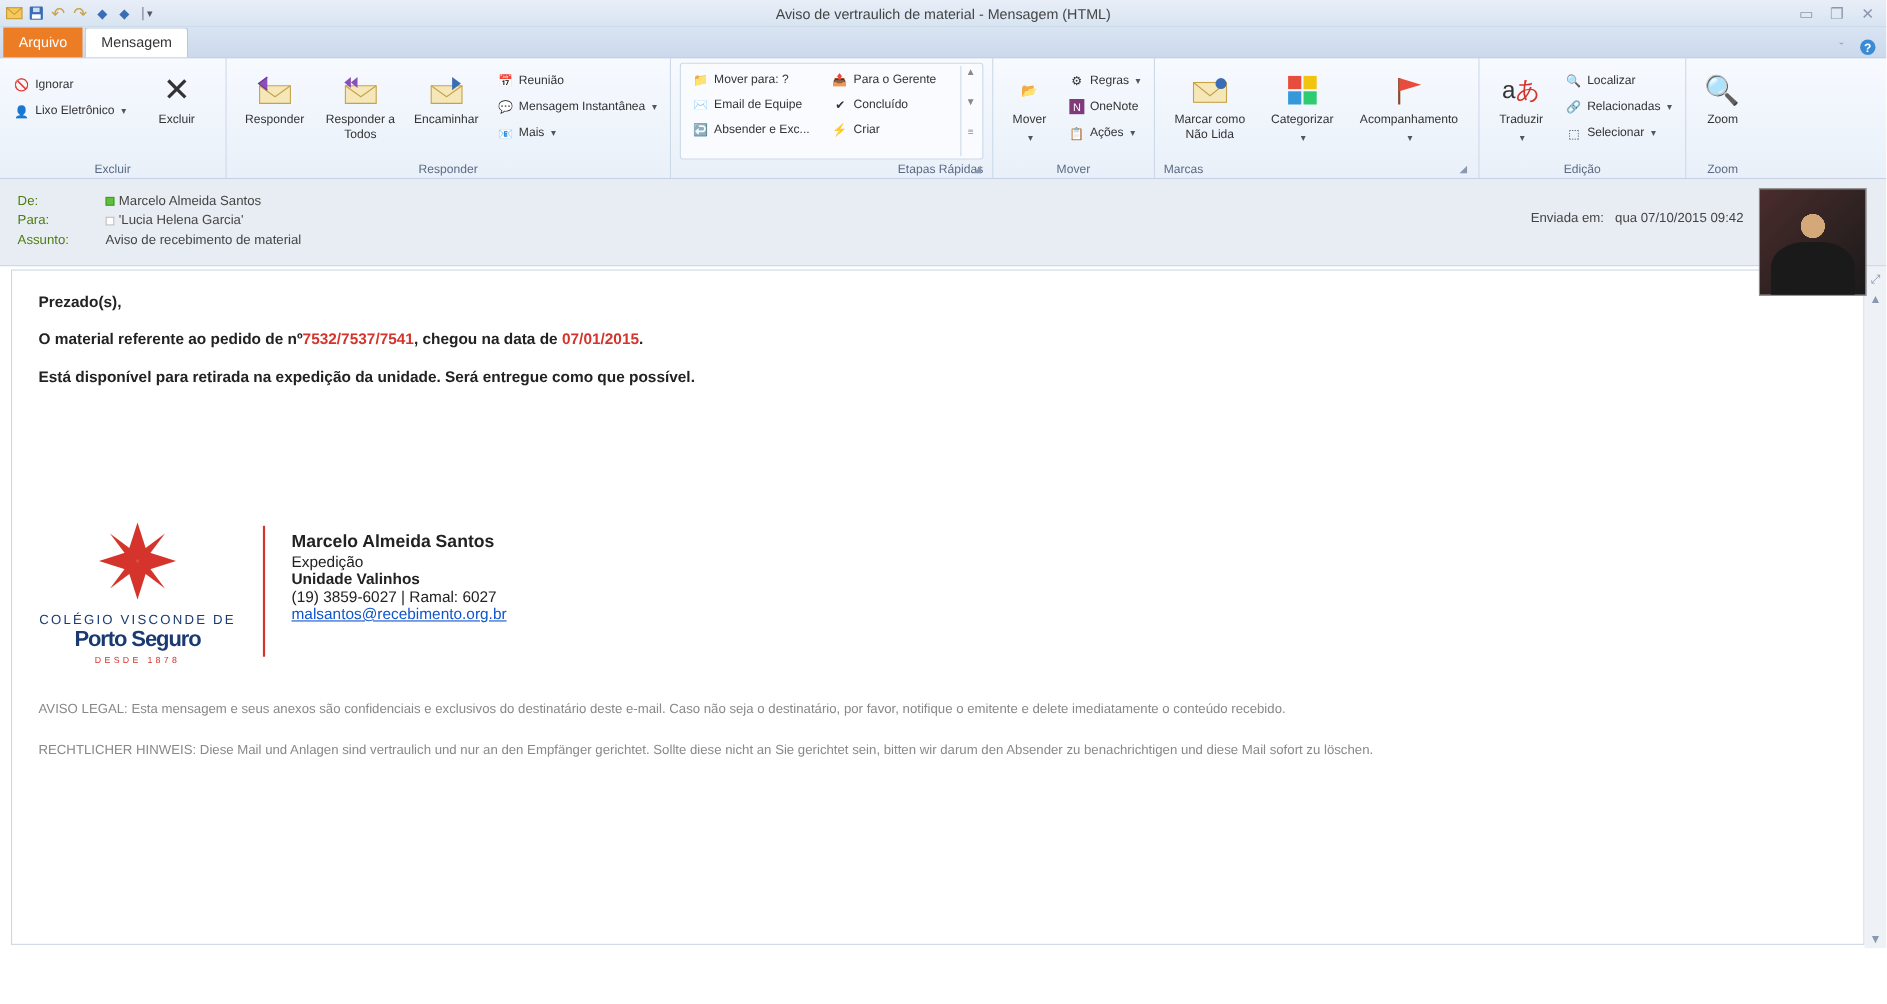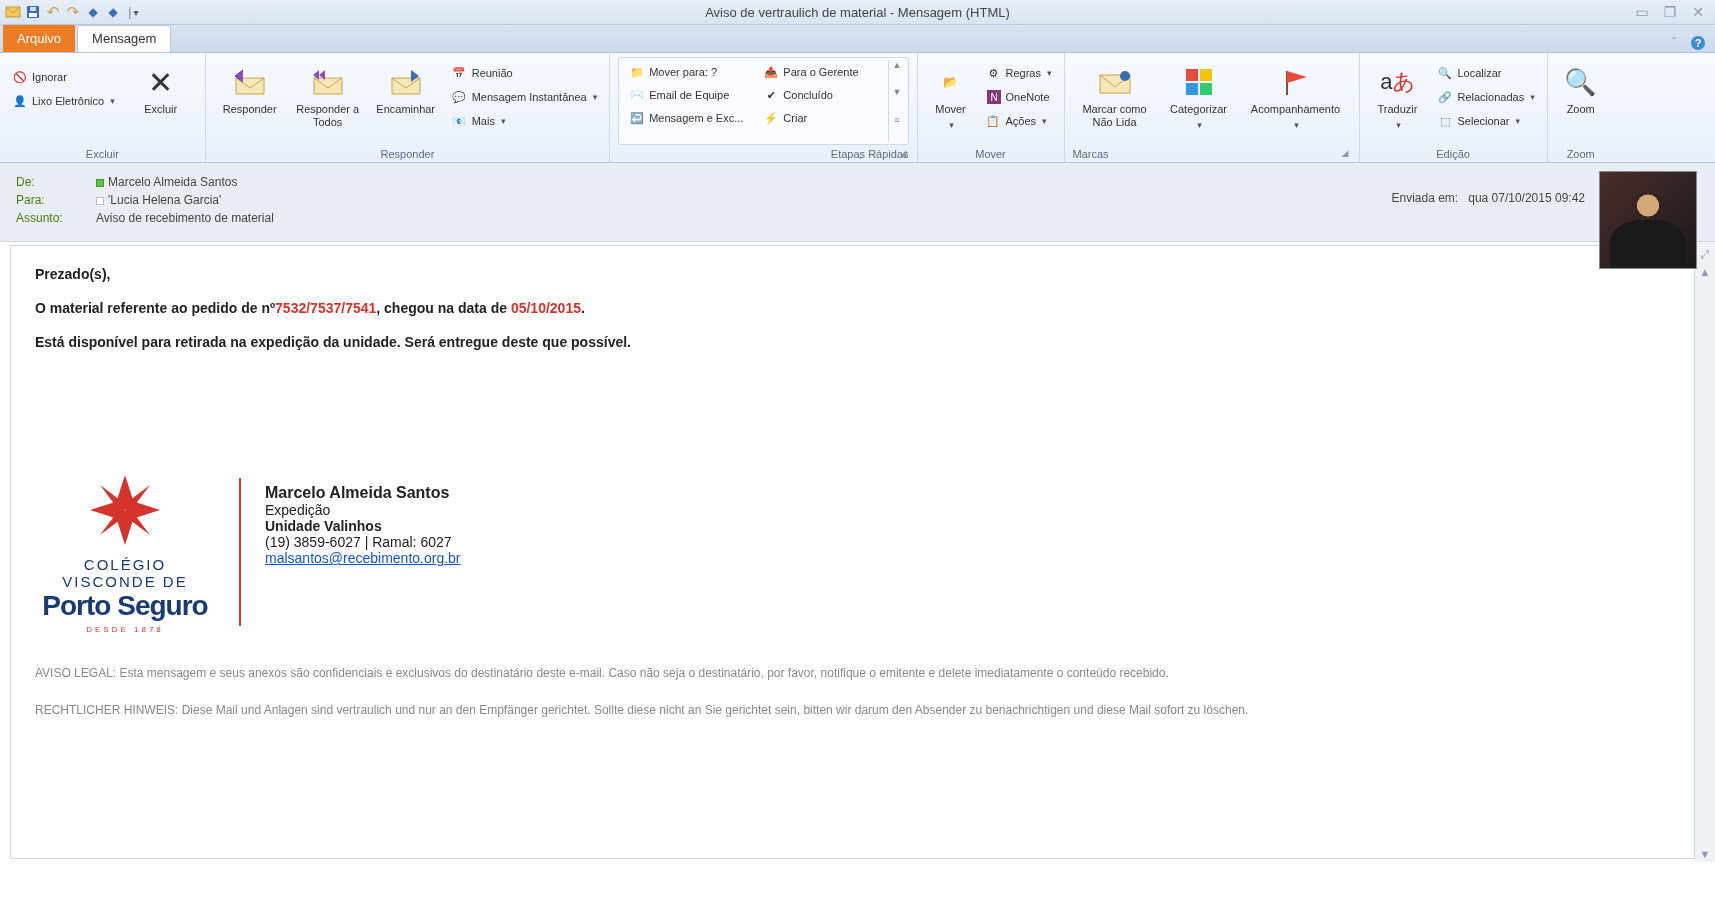--- a/index.html
+++ b/index.html
@@ -33,22 +33,22 @@
 .avatar{position:absolute;right:18px;top:8px;width:98px;height:98px;border:1px solid #888;background:linear-gradient(135deg,#4a2c2c,#1a1a1a);overflow:hidden}
 .avatar::after{content:"";position:absolute;left:30%;top:15%;width:40%;height:40%;background:radial-gradient(circle,#d4a878 40%,transparent 41%);border-radius:50%}
 .avatar::before{content:"";position:absolute;left:10%;top:50%;width:80%;height:60%;background:#1a1a1a;border-radius:40% 40% 0 0}
 .bodywrap{display:flex;height:620px}
 .bodypane{flex:1;padding:20px 24px;font-size:14px;color:#222;overflow-y:auto;border:1px solid #cdd7e3;margin:3px 0 3px 10px;background:#fff}
 .bodypane p{margin-bottom:18px}
 .red{color:#d4342b}
 .sig{display:flex;gap:24px;margin-top:120px}
 .logo{width:180px;text-align:center}
 .logo-star{width:80px;height:80px;margin:0 auto 6px;position:relative}
-.logo-txt1{font-size:15px;letter-spacing:2px;color:#1a3a72}
-.logo-txt2{font-size:28px;font-weight:bold;color:#1a3a72;letter-spacing:-1px}
+.logo-txt1{font-size:12px;letter-spacing:2px;color:#1a3a72}
+.logo-txt2{font-size:20px;font-weight:bold;color:#1a3a72;letter-spacing:-1px}
 .logo-txt3{font-size:8px;letter-spacing:3px;color:#d4342b;margin-top:3px}
 .sigdiv{width:2px;background:#d4342b;margin:8px 0}
 .siginfo{padding-top:14px;font-size:14px}
 .siginfo .name{font-weight:bold;font-size:16px}
 .siginfo .unit{font-weight:bold}
 .siginfo a{color:#1155cc}
 .legal{font-size:12px;color:#888;margin-top:30px;line-height:1.6}
 .scrollside{width:20px;background:#eef2f7;display:flex;flex-direction:column;align-items:center;padding-top:4px;gap:2px}
 .scrollside .sico{width:16px;height:16px;color:#8a99af;font-size:11px;display:flex;align-items:center;justify-content:center}
 .dd{font-size:9px;color:#555;margin-left:2px}
@@ -192,21 +192,21 @@
         <div class="rbtn-sm">
             <span class="ico">✉️</span>
             <span>Email de Equipe</span>
           </div>
         <div class="rbtn-sm">
             <span class="ico">✔</span>
             <span>Concluído</span>
           </div>
         <div class="rbtn-sm">
             <span class="ico">↩️</span>
-            <span>Mensagem e Exc...</span>
+            <span>Absender e Exc...</span>
           </div>
         <div class="rbtn-sm">
             <span class="ico">⚡</span>
             <span>Criar</span>
           </div>
       </div>
       <div style="position:absolute;right:2px;top:2px;bottom:2px;width:18px;display:flex;flex-direction:column;border-left:1px solid #cdd9e8">
         <div style="flex:1;text-align:center;font-size:9px;color:#888;cursor:pointer">▲</div>
         <div style="flex:1;text-align:center;font-size:9px;color:#888;cursor:pointer">▼</div>
         <div style="flex:1;text-align:center;font-size:9px;color:#888;cursor:pointer">≡</div>
@@ -343,23 +343,23 @@
       <span>Aviso de recebimento de material</span>
     </div>
   <div class="hsent"><span>Enviada em:</span>&nbsp;&nbsp;&nbsp;<span>qua 07/10/2015 09:42</span></div>
   <div class="avatar"></div>
 </div>
 
 <div class="bodywrap">
 <div class="bodypane">
   <p><b>Prezado(s),</b></p>
   <p>
-    <b><span>O material referente ao pedido de nº</span><span class="red">7532/7537/7541</span><span>, chegou na data de </span><span class="red">05/10/2015</span><span>.</span></b>
+    <b><span>O material referente ao pedido de nº</span><span class="red">7532/7537/7541</span><span>, chegou na data de </span><span class="red">07/01/2015</span><span>.</span></b>
   </p>
-  <p><b>Está disponível para retirada na expedição da unidade. Será entregue deste que possível.</b></p>
+  <p><b>Está disponível para retirada na expedição da unidade. Será entregue como que possível.</b></p>
 
   <div class="sig">
     <div class="logo">
       <div class="logo-star">
         <svg width="80" height="80" viewBox="0 0 80 80">
               <g fill="#d4342b">
                 <path d="M40 5 L48 30 L40 40 L32 30 Z"></path>
                 <path d="M40 75 L48 50 L40 40 L32 50 Z"></path>
                 <path d="M5 40 L30 32 L40 40 L30 48 Z"></path>
                 <path d="M75 40 L50 32 L40 40 L50 48 Z"></path>

